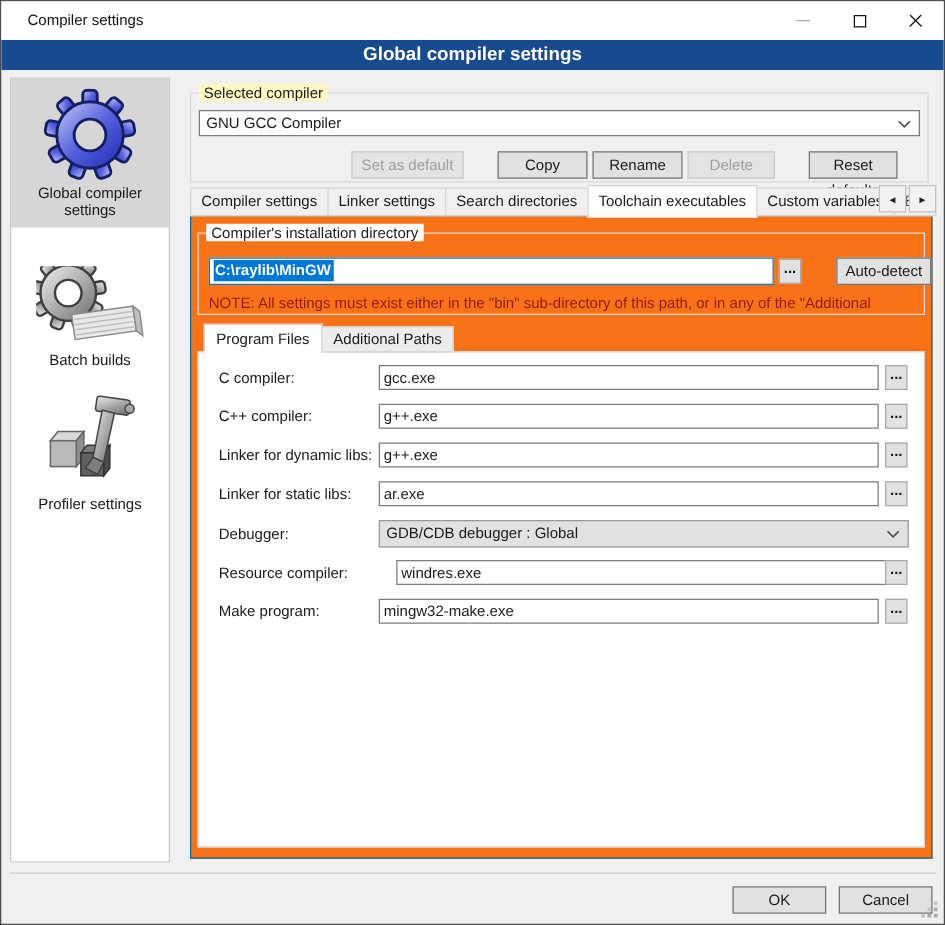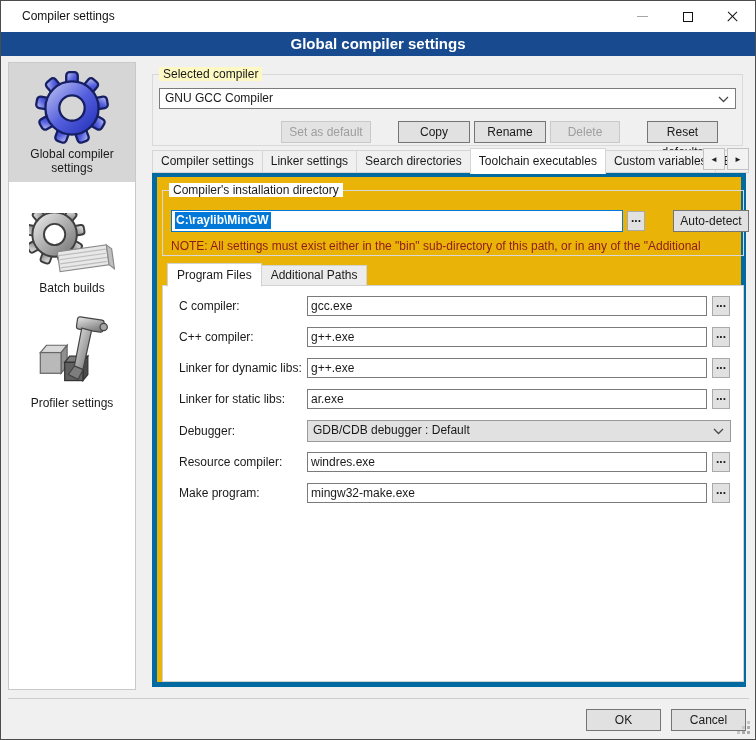--- a/index.html
+++ b/index.html
@@ -67,21 +67,21 @@
   .tab.sel { height:26px; line-height:24px; background:#fff; border-bottom:1px solid #fff;
              margin-bottom:-1px; z-index:6; position:relative; }
   .tab.clip { width:34px; padding:0 0 0 8px; overflow:hidden; }
   .tabarrows { position:absolute; right:6px; top:147px; display:flex; z-index:5; }
   .arrowbtn { width:22px; height:22px; background:#f2f2f2; border:1px solid #c2c2c2;
               margin-left:2px; display:flex; align-items:center; justify-content:center;
               font-size:8px; color:#222; }
 
   
   .page { position:absolute; left:151px; top:171px; width:594px; height:515px;
-          background:#eab308; border:5px solid #0369a1; z-index:1; }
+          background:#f97316; border:1px solid #0369a1; z-index:1; }
 
   
   .g-instdir { left:5px; top:13px; width:582px; height:66px; }
   .dir-input { position:absolute; left:14px; top:33px; width:452px; height:22px;
                background:#fff; border:1px solid #0078d7; line-height:19px; padding-left:3px;
                overflow:hidden; white-space:nowrap;font-weight:bold; }
   .dir-sel { background:#0078d7; color:#fff; padding:1px 2px 2px 1px; }
   .mini-btn { position:absolute; width:18px; height:20px; background:#e1e1e1;
               border:1px solid #a9a9a9; text-align:center; line-height:12px; font-weight:bold; }
   .d-browse { left:470px; top:34px; }
@@ -282,28 +282,28 @@
       <span class="f-label" style="top:75px">Linker for dynamic libs:</span>
       <input class="f-input" style="top: 72px;" value="g++.exe">
       <div class="mini-btn f-browse" style="top:72px">...</div>
 
       <span class="f-label" style="top:106px">Linker for static libs:</span>
       <input class="f-input" style="top: 103px;" value="ar.exe">
       <div class="mini-btn f-browse" style="top:103px">...</div>
 
       <span class="f-label" style="top:138px">Debugger:</span>
       <div class="combo f-combo" style="top:134px">
-        <span>GDB/CDB debugger : Default</span>
+        <span>GDB/CDB debugger : Global</span>
         <svg class="chev" width="11" height="7" viewBox="0 0 11 7">
           <path d="M1 1 L5.5 5.5 L10 1" stroke="#4a4a4a" stroke-width="1.3" fill="none"></path>
         </svg>
       </div>
 
       <span class="f-label" style="top:169px">Resource compiler:</span>
-      <input class="f-input" style="top: 166px;" value="windres.exe">
+      <input class="f-input" style="top: 166px; margin-left: 14px;" value="windres.exe">
       <div class="mini-btn f-browse" style="top:166px">...</div>
 
       <span class="f-label" style="top:200px">Make program:</span>
       <input class="f-input" style="top: 197px;" value="mingw32-make.exe">
       <div class="mini-btn f-browse" style="top:197px">...</div>
     </div>
   </div>
 
   <div class="footer-sep"></div>
   <div class="btn b-ok" style="position:absolute;">OK</div>

